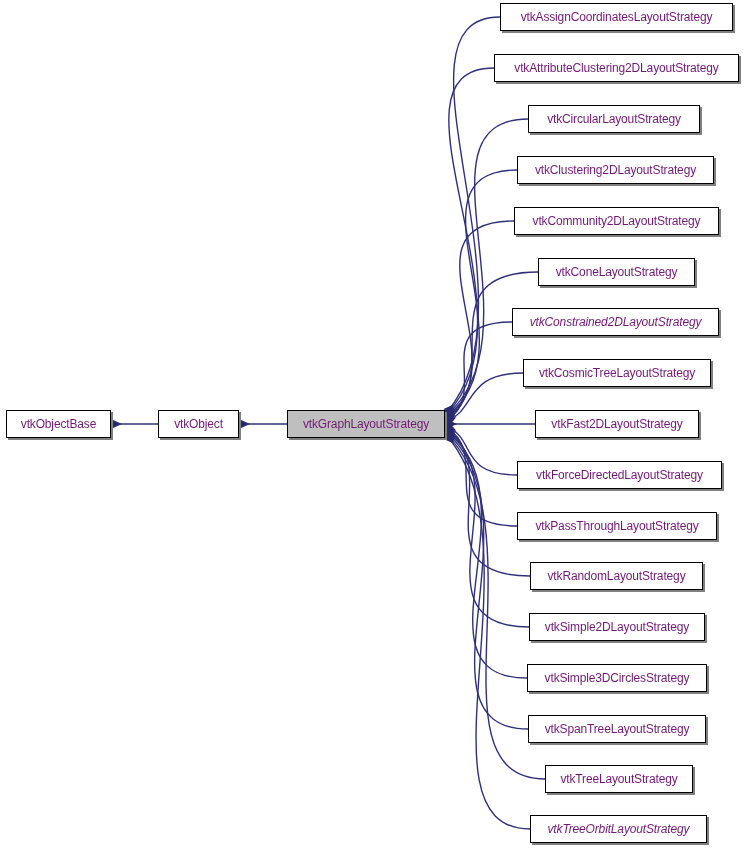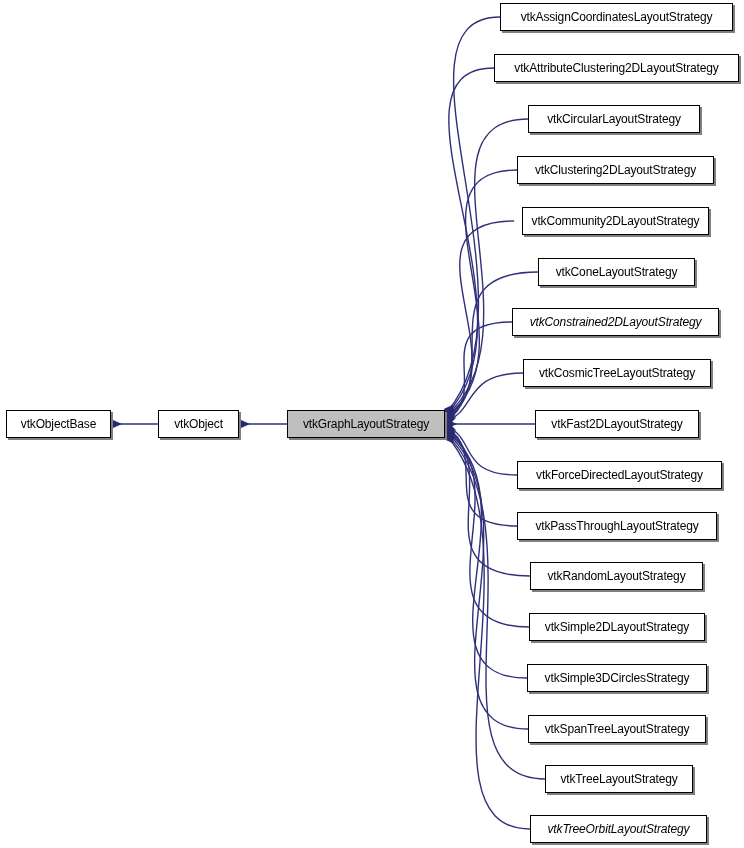--- a/index.html
+++ b/index.html
@@ -38,21 +38,21 @@
     display: flex;
     align-items: center;
     justify-content: center;
     white-space: nowrap;
     overflow: hidden;
   }
   .node-label {
     font-family: "Liberation Sans", sans-serif;
     font-size: 12px;
     line-height: 12px;
-    color: #000000;
+    color: #701a75;
     letter-spacing: -0.15px;
     display: block;
   }
   .node.current {
     background: #bfbfbf;
   }
 </style>
 </head>
 <body>
 
@@ -100,21 +100,21 @@
       </div>
       <div class="node" style="left: 494px; top: 54px; width: 245px; height: 28px;">
         <span class="node-label">vtkAttributeClustering2DLayoutStrategy</span>
       </div>
       <div class="node" style="left: 528px; top: 105px; width: 172px; height: 28px;">
         <span class="node-label">vtkCircularLayoutStrategy</span>
       </div>
       <div class="node" style="left: 517px; top: 156px; width: 197px; height: 28px;">
         <span class="node-label">vtkClustering2DLayoutStrategy</span>
       </div>
-      <div class="node" style="left: 514px; top: 207px; width: 187px; height: 28px; margin-left: 8px;">
+      <div class="node" style="left: 514px; top: 207px; width: 205px; height: 28px;">
         <span class="node-label">vtkCommunity2DLayoutStrategy</span>
       </div>
       <div class="node" style="left: 538px; top: 258px; width: 157px; height: 28px;">
         <span class="node-label">vtkConeLayoutStrategy</span>
       </div>
       <div class="node" style="left: 512px; top: 308px; width: 207px; height: 28px; font-style: italic;">
         <span class="node-label">vtkConstrained2DLayoutStrategy</span>
       </div>
       <div class="node" style="left: 523px; top: 359px; width: 188px; height: 28px;">
         <span class="node-label">vtkCosmicTreeLayoutStrategy</span>

